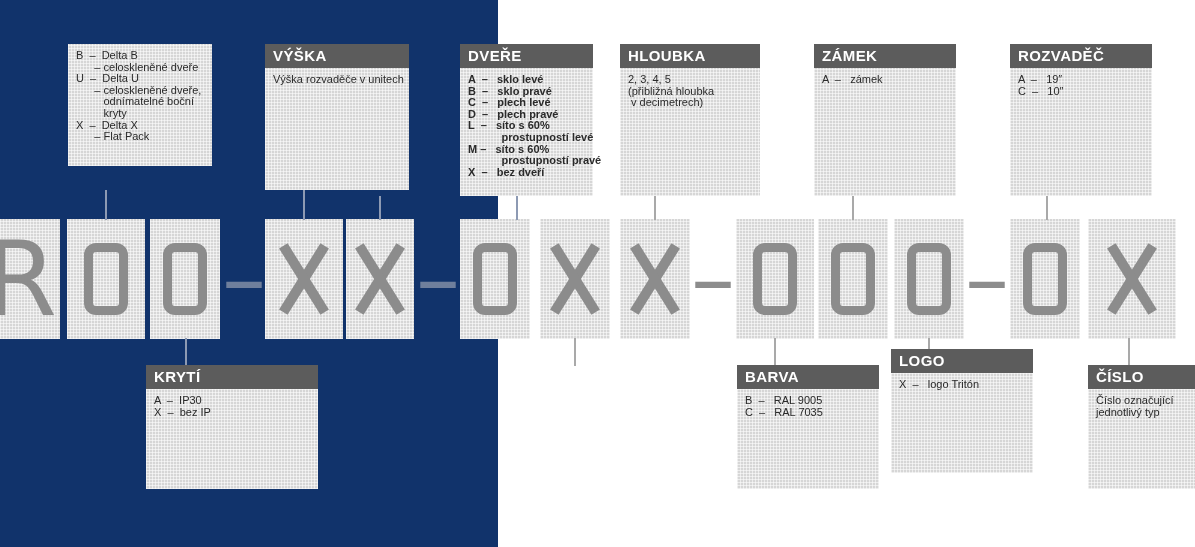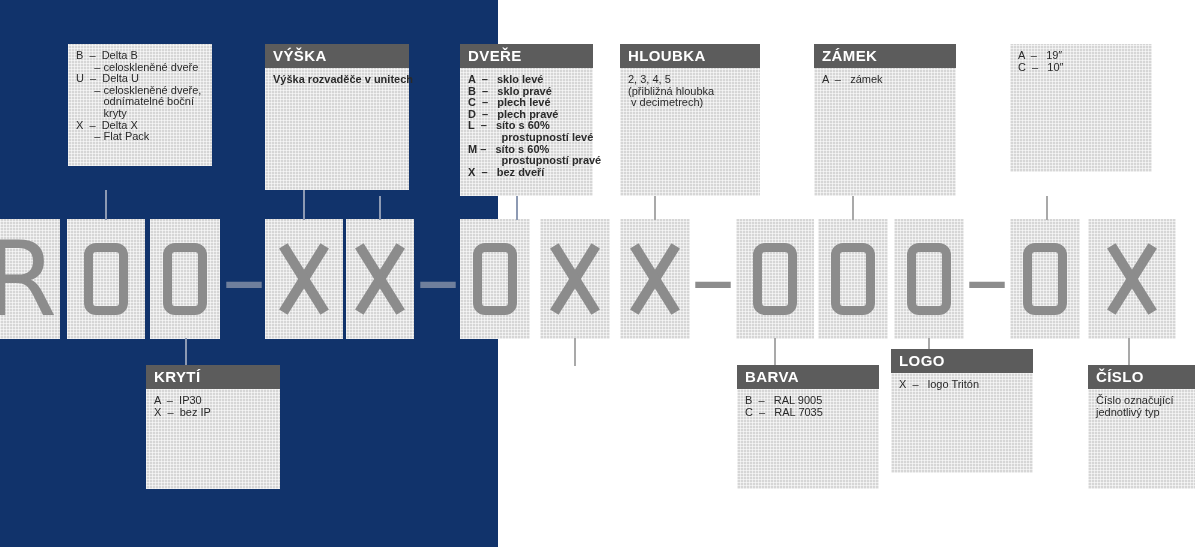--- a/index.html
+++ b/index.html
@@ -152,21 +152,21 @@
 U  –  Delta U
       – celoskleněné dveře,
          odnímatelné boční
          kryty
 X  –  Delta X
       – Flat Pack</div>
   </div>
 
   <div class="panel" style="left:265px;top:44px;width:144px;height:146px;">
     <div class="hdr">VÝŠKA</div>
-    <div class="body" style="height:122px;font-weight:bold;">Výška rozvaděče v unitech</div>
+    <div class="body" style="height:122px;">Výška rozvaděče v unitech</div>
   </div>
 
   <div class="panel" style="left:460px;top:44px;width:133px;height:152px;">
     <div class="hdr">DVEŘE</div>
     <div class="body" style="height:128px;font-weight:bold;">A  –   sklo levé
 B  –   sklo pravé
 C  –   plech levé
 D  –   plech pravé
 L  –   síto s 60%
            prostupností levé
@@ -181,25 +181,26 @@
 (přibližná hloubka
  v decimetrech)</div>
   </div>
 
   <div class="panel" style="left:814px;top:44px;width:142px;height:152px;">
     <div class="hdr">ZÁMEK</div>
     <div class="body" style="height:128px;">A  –   zámek</div>
   </div>
 
   <div class="panel" style="left:1010px;top:44px;width:142px;height:152px;">
+    <div class="hdr">ROZVADĚČ</div>
     <div class="body" style="height:128px;">A  –   19″
 C  –   10″</div>
   </div>
 
-  <div class="panel" style="left:146px;top:365px;width:134px;height:124px;border-radius:6px;">
+  <div class="panel" style="left:146px;top:365px;width:172px;height:124px;border-radius:6px;">
     <div class="hdr">KRYTÍ</div>
     <div class="body" style="height:100px;">A  –  IP30
 X  –  bez IP</div>
   </div>
 
 
   <div class="panel" style="left:737px;top:365px;width:142px;height:124px;">
     <div class="hdr">BARVA</div>
     <div class="body" style="height:100px;">B  –   RAL 9005
 C  –   RAL 7035</div>

